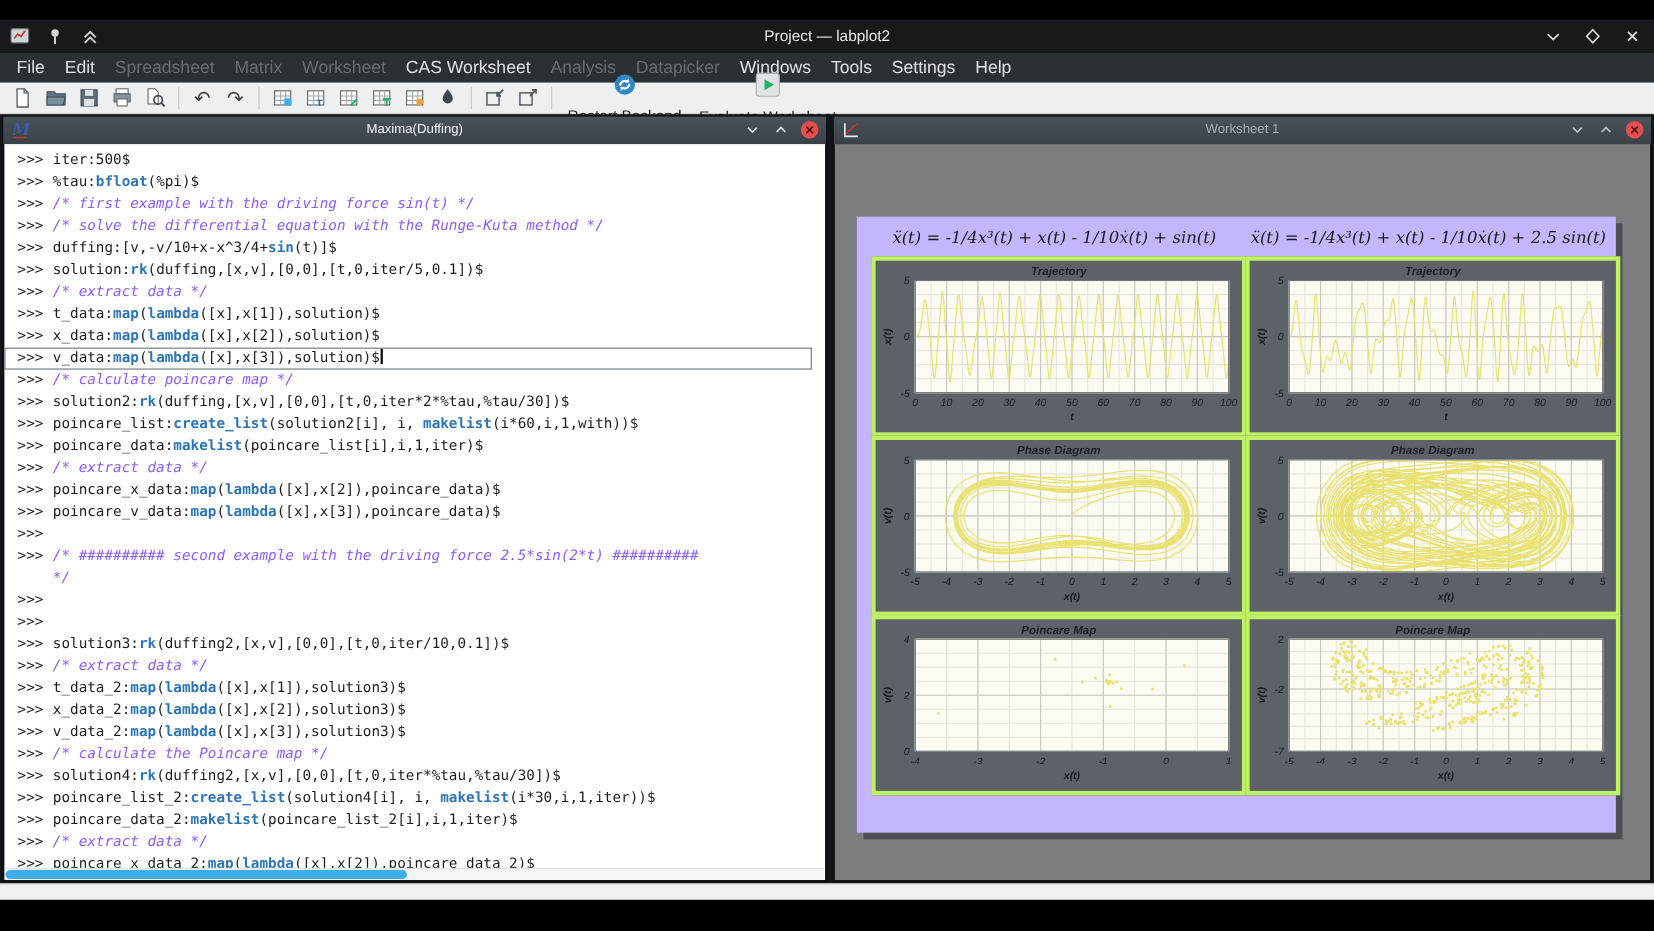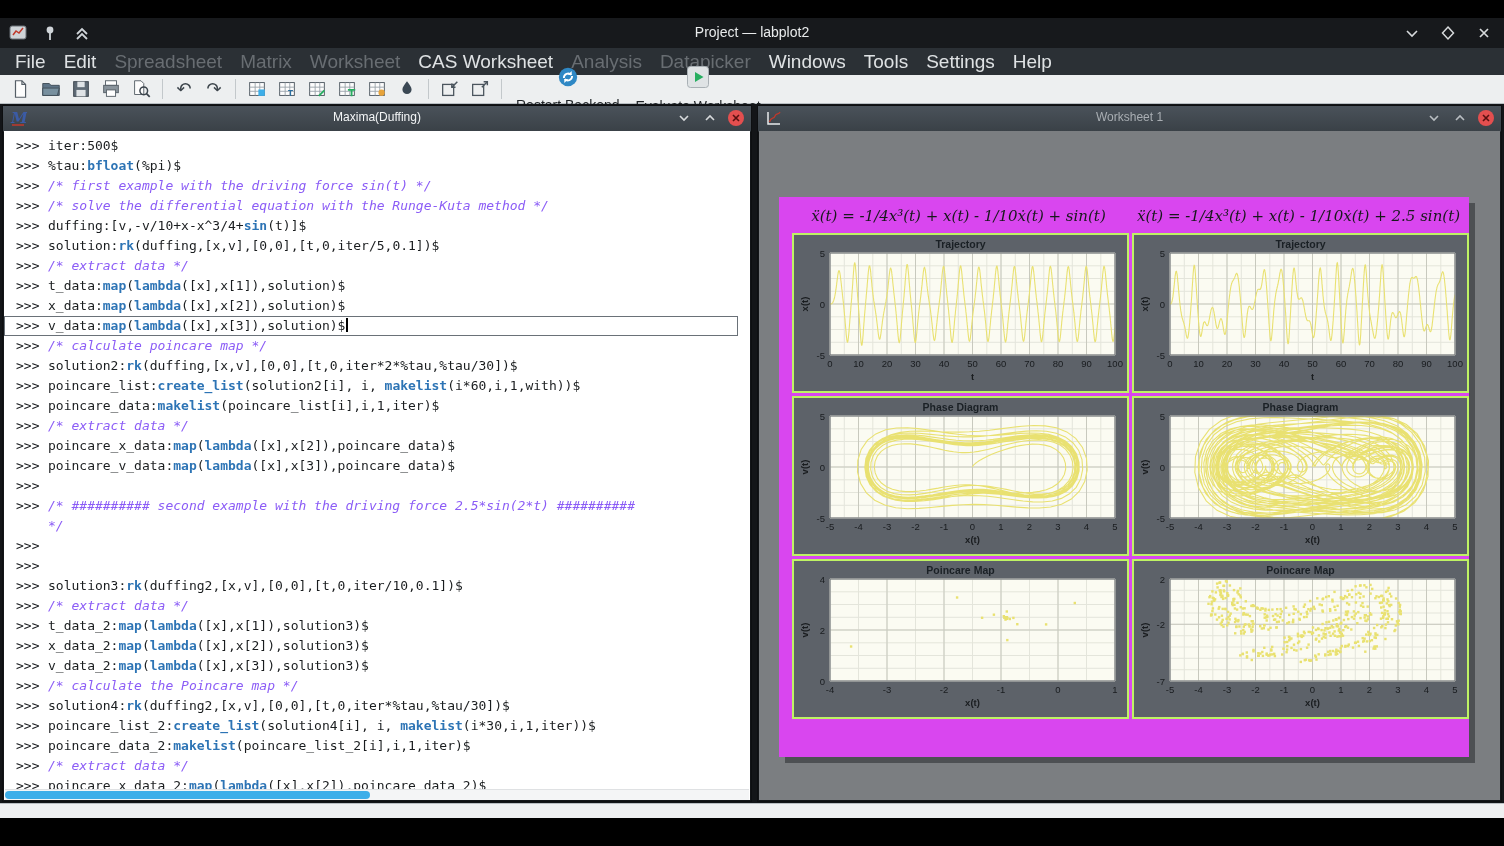--- a/index.html
+++ b/index.html
@@ -5,21 +5,21 @@
   html,body{margin:0;padding:0;background:#000;}
   #root{position:relative;width:1504px;height:846px;background:#000;overflow:hidden;
         font-family:"Liberation Sans",sans-serif;}
   
   .titlebar{position:absolute;left:0;top:18px;width:1504px;height:30px;background:#17191c;}
   .titlebar .title{position:absolute;left:0;right:0;top:6px;text-align:center;color:#e9ebec;font-size:14px;}
   .tb-left{position:absolute;left:8px;top:5px;display:flex;gap:12px;align-items:center;}
   .tb-right{position:absolute;right:10px;top:5px;display:flex;gap:16px;align-items:center;}
   .tb-glyph{width:20px;height:20px;}
   .menubar{position:absolute;left:0;top:48px;width:1504px;height:27px;background:#2b3035;display:flex;align-items:center;padding-left:6px;box-sizing:border-box;}
-  .menu-item{color:#dfe2e4;font-size:19px;padding:4px 9px;line-height:27px;}
+  .menu-item{color:#dfe2e4;font-size:16px;padding:4px 9px;line-height:27px;}
   .menu-item.disabled{color:#686d72;}
   .toolbar{position:absolute;left:0;top:75px;width:1504px;height:29px;background:#edeff0;border-bottom:1px solid #b9bfc3;box-sizing:border-box;display:flex;align-items:center;padding-left:6px;}
   .tb-btn{width:26px;height:24px;display:flex;align-items:center;justify-content:center;margin:0 2px;}
   .tb-sep{width:1px;height:20px;background:#c3c8cb;margin:0 6px;}
   .tb-action{display:flex;align-items:center;gap:6px;margin:0 8px;color:#1f2326;font-size:14px;flex-direction:column;}
   .undo-glyph{font-size:18px;color:#3e464d;line-height:1;}
   
   .mdi{position:absolute;left:0;top:104px;width:1504px;height:699px;background:#131518;}
   .win{position:absolute;border:1px solid #0d0f11;box-sizing:border-box;}
   .win-titlebar{position:relative;height:25px;background:linear-gradient(#4a525a,#3a4147);border-bottom:1px solid #272c30;}
@@ -34,23 +34,23 @@
   .line{display:flex;height:20px;align-items:center;font:13px/20px "DejaVu Sans Mono",monospace;}
   .prompt{width:44px;padding-left:12px;box-sizing:border-box;color:#15181b;flex:none;}
   .code{white-space:pre;}
   .seg-p{color:#1a1d1f;} .seg-k{color:#2d74b5;font-weight:bold;} .seg-c{color:#8b5cf6;font-style:italic;}
   .line.cursor{outline:1px solid #6a7178;outline-offset:-1px;margin-right:12px;}
   .caret{display:inline-block;width:1.5px;height:14px;background:#000;margin-left:1px;vertical-align:-2px;}
   .hscroll{position:absolute;left:2px;right:2px;bottom:1px;height:10px;background:#f4f5f6;border-top:1px solid #dfe1e3;}
   .hthumb{position:absolute;left:0;top:1px;height:8px;width:49%;background:#3daee9;border-radius:4px;}
   
   .ws-body{position:absolute;left:1px;top:25px;right:1px;bottom:1px;background:#7b7e81;overflow:hidden;}
-  .page{position:absolute;left:20px;top:66px;width:690px;height:560px;background:#d946ef;box-shadow:6px 6px 0 rgba(40,42,45,.55);}
+  .page{position:absolute;left:20px;top:66px;width:690px;height:560px;background:#c4b5fd;box-shadow:6px 6px 0 rgba(40,42,45,.55);}
   .eq{position:absolute;top:10px;width:333px;text-align:center;font-family:"DejaVu Serif",serif;font-style:italic;font-size:15px;color:#17191b;}
-  .plot-panel{position:absolute;width:333px;height:156px;background:#5d6269;border:2px solid #bef264;box-sizing:content-box;}
+  .plot-panel{position:absolute;width:333px;height:156px;background:#5d6269;border:4px solid #bef264;box-sizing:content-box;font-style:italic;}
   
   .statusbar{position:absolute;left:0;top:803px;width:1504px;height:15px;background:#eff0f1;border-top:1px solid #b9bec2;box-sizing:border-box;}
 </style>
 </head>
 <body>
 
 <div id="root">
 
   <div class="titlebar">
     <div class="tb-left">

